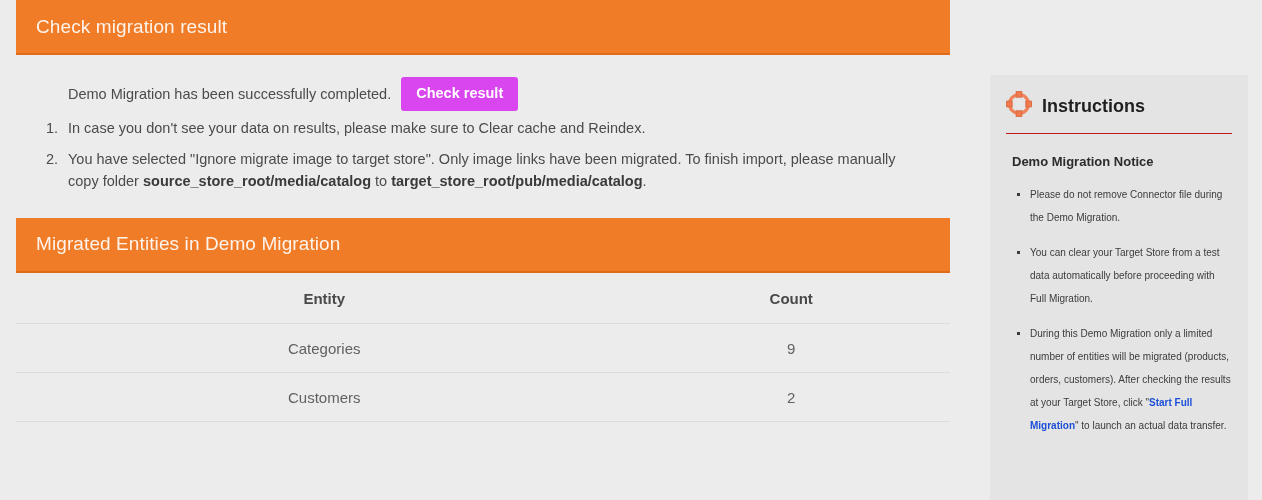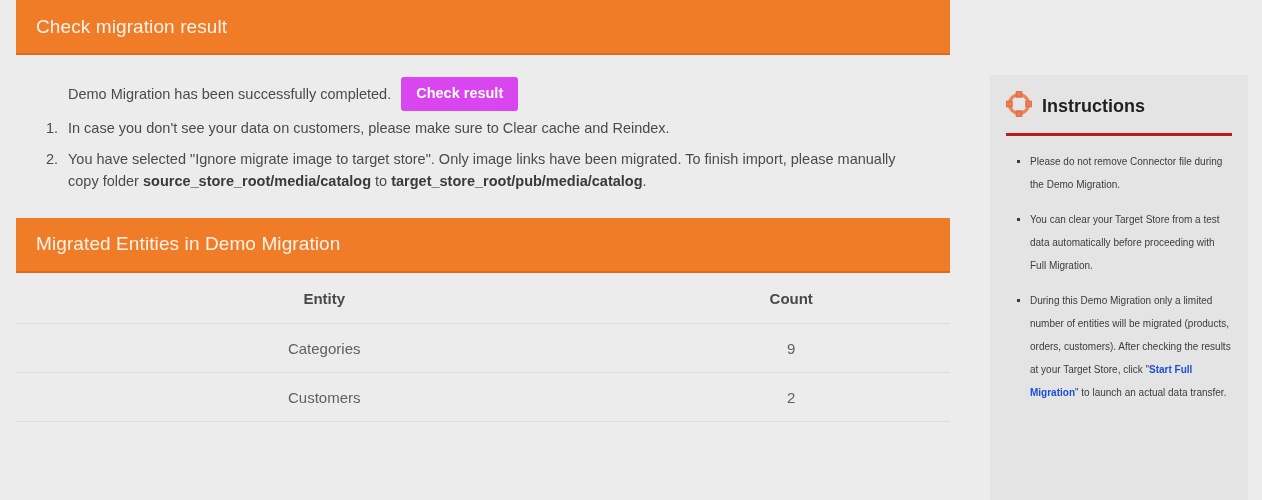--- a/index.html
+++ b/index.html
@@ -108,21 +108,21 @@
     width: 258px;
     height: 425px;
     background: #e4e4e4;
     padding: 16px 16px 0 16px;
   }
   .sb-head {
     display: flex;
     align-items: center;
     gap: 10px;
     padding-bottom: 12px;
-    border-bottom: 3px solid #b91c1c;
+    border-bottom: 1px solid #b91c1c;
   }
   .sb-title {
     font-size: 18px;
     font-weight: bold;
     color: #1f1f1f;
   }
   .lifering { flex: 0 0 auto; display:block; }
   .sb-sub {
     font-size: 13px;
     font-weight: bold;
@@ -153,21 +153,21 @@
 
     <div class="panel-header">
       <span class="panel-header-title">Check migration result</span>
     </div>
 
     <ol class="notice-list">
       <li class="with-btn">
         <span class="inline-txt">Demo Migration has been successfully completed.</span><button class="check-btn">Check result</button>
       </li>
       <li>
-        <span>In case you don't see your data on customers, please make sure to Clear cache and Reindex.</span>
+        <span>In case you don't see your data on results, please make sure to Clear cache and Reindex.</span>
       </li>
       <li>
         <span>You have selected "Ignore migrate image to target store". Only image links have been migrated. To finish import, please manually</span>
         <span class="li3-line2"><span>copy folder </span><span class="bold-path">source_store_root/media/catalog</span><span> to </span><span class="bold-path">target_store_root/pub/media/catalog</span><span>.</span></span>
       </li>
     </ol>
 
     <div class="table-block">
       <div class="panel-header">
         <span class="panel-header-title">Migrated Entities in Demo Migration</span>
@@ -208,20 +208,21 @@
           <circle cx="13" cy="13" r="4.6" fill="#e6e6e6"></circle>
           <rect x="10.1" y="0.6" width="5.8" height="5.6" fill="#ef7a4d" stroke="#d9613a" stroke-width="0.8"></rect>
           <rect x="10.1" y="19.8" width="5.8" height="5.6" fill="#ef7a4d" stroke="#d9613a" stroke-width="0.8"></rect>
           <rect x="0.6" y="10.1" width="5.6" height="5.8" fill="#ef7a4d" stroke="#d9613a" stroke-width="0.8"></rect>
           <rect x="19.8" y="10.1" width="5.6" height="5.8" fill="#ef7a4d" stroke="#d9613a" stroke-width="0.8"></rect>
         </svg>
       </span>
       <span class="sb-title">Instructions</span>
     </div>
 
+    <div class="sb-sub">Demo Migration Notice</div>
 
     <ul class="sb-list">
       <li>
         <span>Please do not remove Connector file during the Demo Migration.</span>
       </li>
       <li>
         <span>You can clear your Target Store from a test data automatically before proceeding with Full Migration.</span>
       </li>
       <li><span>During this Demo Migration only a limited number of entities will be migrated (products, orders, customers). After checking the results at your Target Store, click "</span><b>Start Full Migration</b><span>" to launch an actual data transfer.</span>
       </li>

